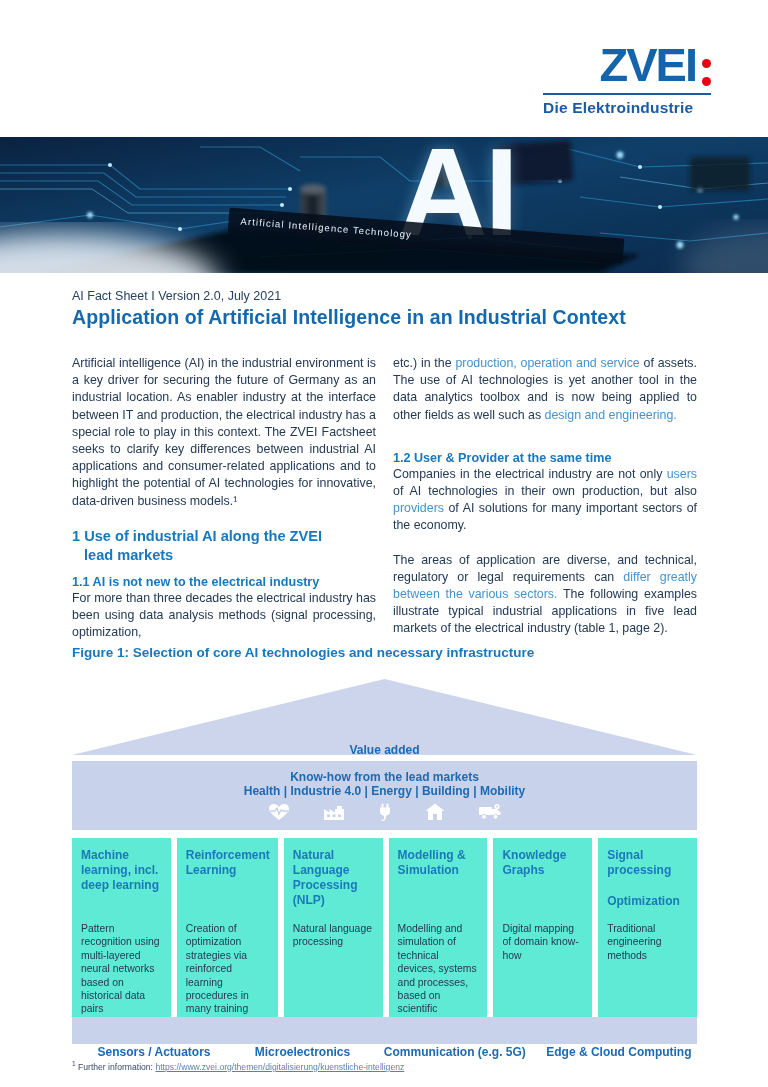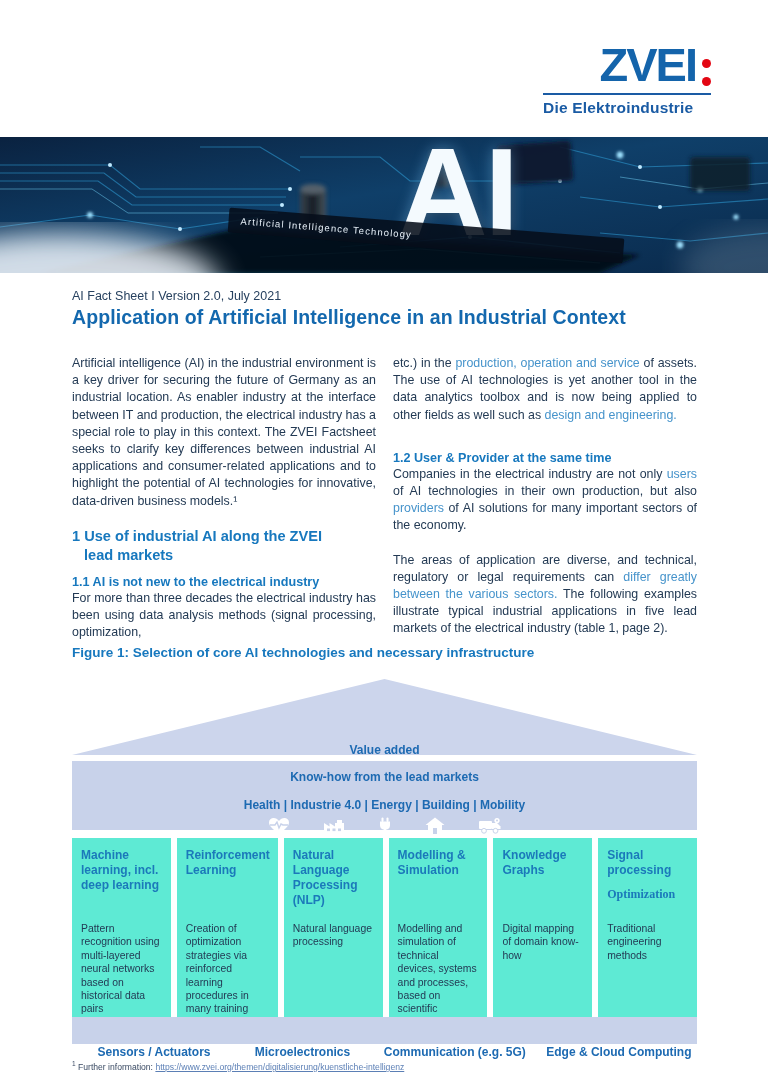--- a/index.html
+++ b/index.html
@@ -37,28 +37,28 @@
   .h-sec .ind{padding-left:12px;}
   .h-sub{margin:0 0 1px 0;font-size:12.6px;font-weight:700;color:#1778be;}
   .gap-lg{height:10px;}
   
   .fig-caption{position:absolute;left:72px;top:645px;font-size:13.5px;font-weight:700;color:#1778be;}
   .triangle{position:absolute;left:72px;top:679px;width:625px;height:76px;}
   .tri-shape{position:absolute;inset:0;background:#ccd5ec;clip-path:polygon(50% 0,100% 100%,0 100%);}
   .tri-text{position:absolute;left:0;right:0;top:18px;text-align:center;font-size:12px;line-height:16px;font-weight:700;color:#1d6ab2;margin-top:45px;}
   .lead-bar{position:absolute;left:72px;top:761px;width:625px;height:69px;background:#c8d2ea;text-align:center;}
   .lead-line1{padding-top:9px;font-size:12px;font-weight:700;color:#1d6ab2;}
-  .lead-line2{font-size:12px;font-weight:700;color:#1d6ab2;margin-top:14px;text-align:center;}
+  .lead-line2{font-size:12px;font-weight:700;color:#1d6ab2;margin-top:0;text-align:center;}
   .lead-icons{display:flex;justify-content:center;gap:33px;margin-top:5px;}
   .lead-icons svg{display:block;}
   
   .tech-grid{position:absolute;left:72px;top:838px;width:625px;height:170px;display:grid;grid-template-columns:repeat(6,1fr);column-gap:6px;}
   .tcol{background:#5eead4;padding:10px 8px 8px 9px;box-sizing:border-box;}
   .tcol-head{height:74px;font-size:12px;line-height:15px;font-weight:700;color:#1b79ba;}
-  .tcol-head .t2{margin-top:9px;font-family:Liberation Serif, serif;}
+  .tcol-head .t2{margin-top:16px;}
   .tcol-body{font-size:10.4px;line-height:13.4px;color:#233a54;}
   
   .infra-bar{position:absolute;left:72px;top:1017px;width:625px;height:27px;background:#c8d2ea;display:grid;grid-template-columns:1.05fr .85fr 1.1fr 1fr;align-items:center;}
   .infra-bar span{text-align:center;font-size:12px;font-weight:700;color:#1d6ab2;margin-top:28px;}
   
   .footnote{position:absolute;left:72px;top:1060px;font-size:8.6px;color:#3a4a63;}
   .footnote sup{font-size:6.5px;}
   .fn-link{color:#5b7fb5;text-decoration:underline;cursor:pointer;}
 </style>
 </head>

